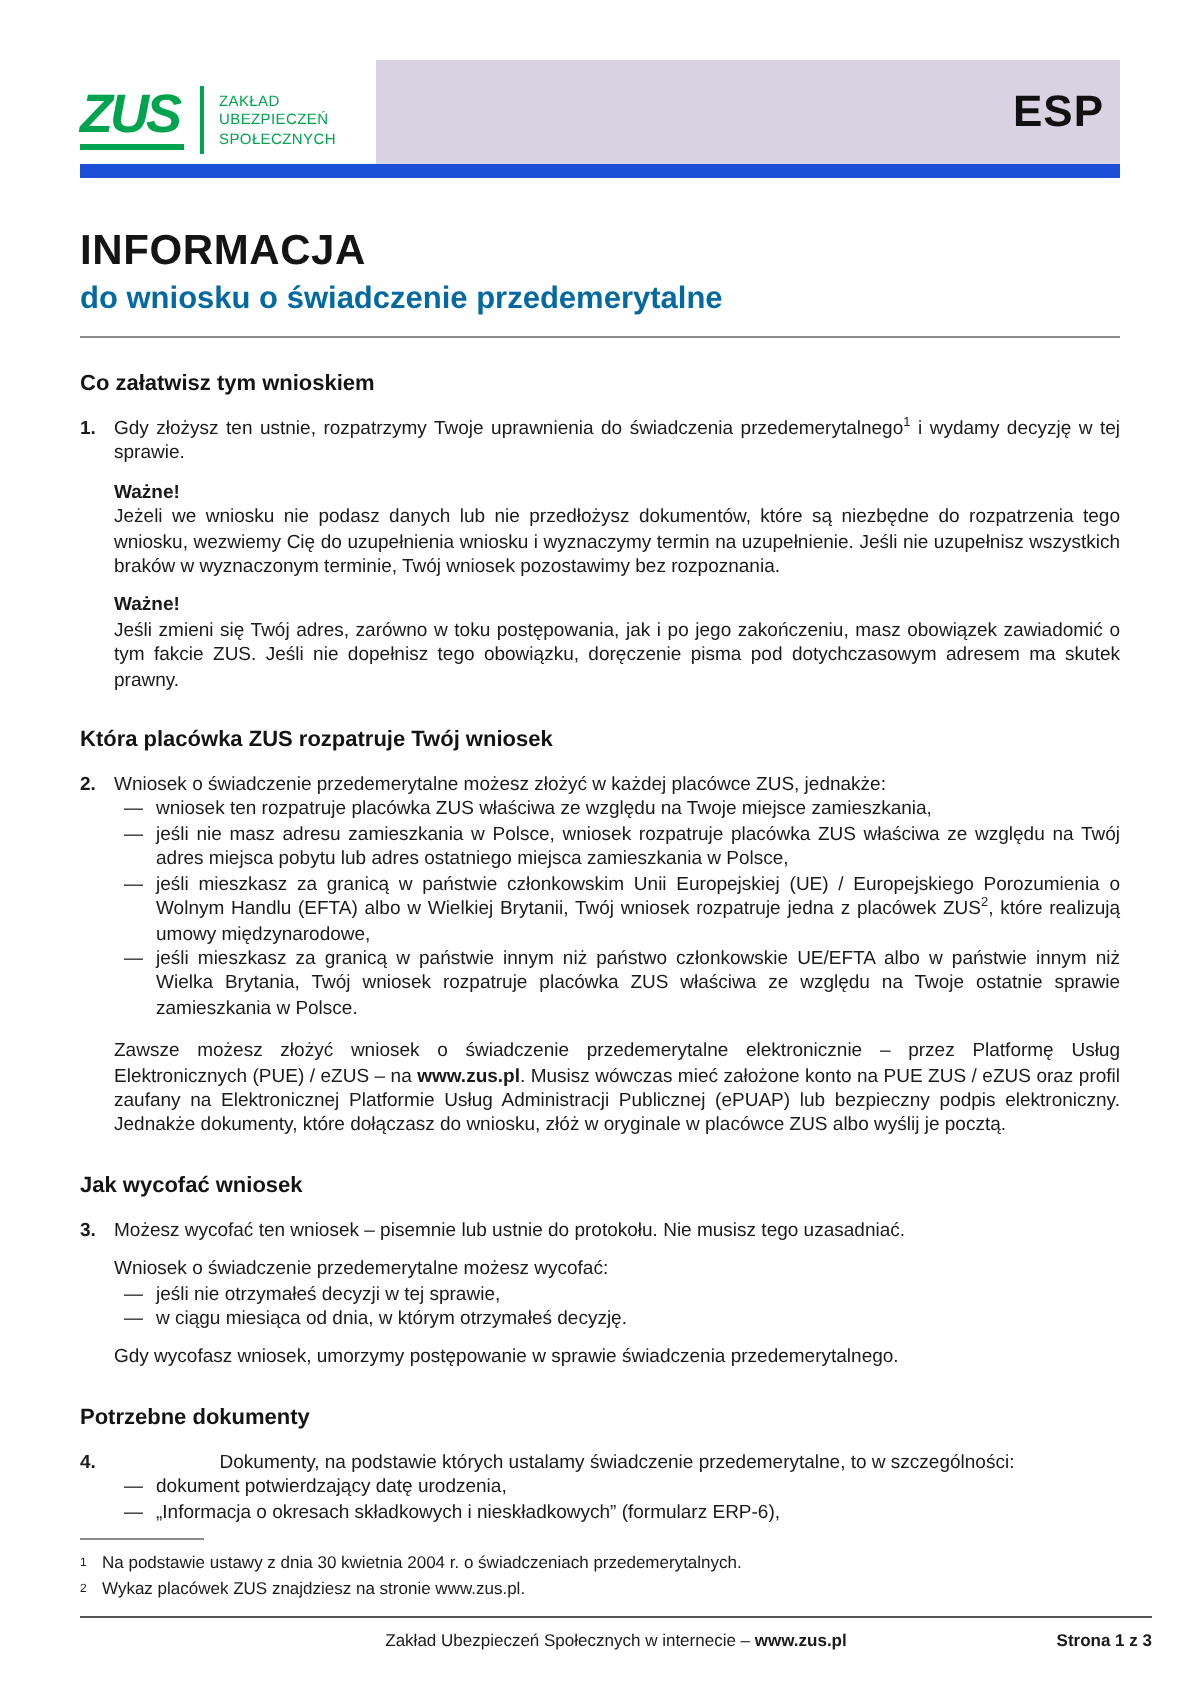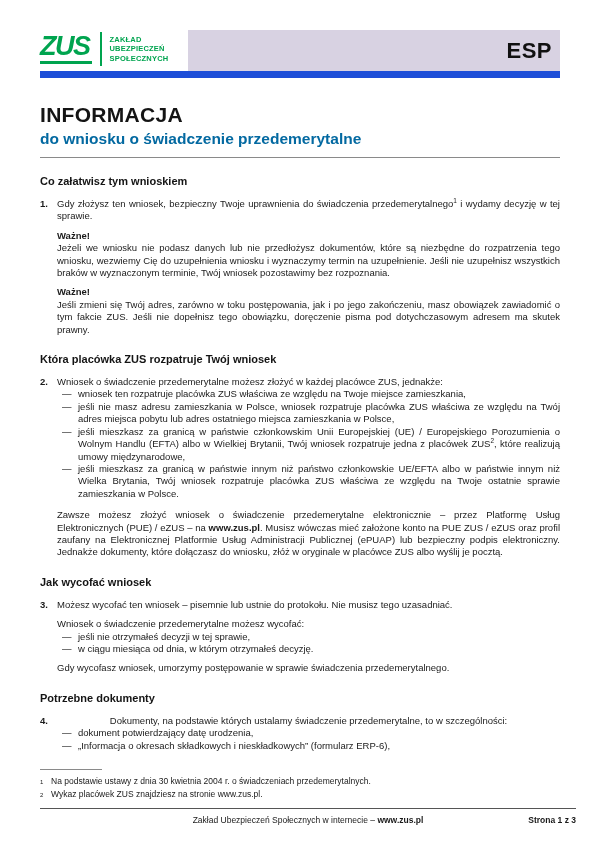--- a/index.html
+++ b/index.html
@@ -13,23 +13,23 @@
 
   
   .header { display:flex; align-items:flex-end; border-bottom:7px solid #1d4ed8; }
   .logo-block { width:148px; display:flex; align-items:center; gap:8px; padding-bottom:5px; }
   .zus-word {
     color:#00A44F; font-weight:bold; font-style:italic; font-size:27px;
     line-height:0.95; letter-spacing:-1.5px; border-bottom:3px solid #00A44F;
     padding:0 2px 1px 0; display:inline-block;
   }
   .logo-divider { width:2px; height:34px; background:#00A44F; flex-shrink:0; }
-  .org-name { color:#00A44F; font-size:7.5px; font-weight:bold; line-height:9.5px; letter-spacing:0.2px; }
+  .org-name { color:#00A44F; font-size:7.5px; font-weight:normal; line-height:9.5px; letter-spacing:0.2px; }
   .band {
-    flex:1; height:41px; background:#D8D2E2;
+    flex:1; height:52px; background:#D8D2E2;
     display:flex; align-items:center; justify-content:flex-end; padding-right:8px;
   }
   .form-code { font-size:22px; font-weight:bold; color:#111; letter-spacing:0.5px; }
 
   
   .title-block { margin-top:25px; }
   .title-main { font-size:21px; font-weight:bold; letter-spacing:0.3px; color:#141414; }
   .title-sub  { font-size:15.5px; font-weight:bold; margin-top:3px; color:#0369a1; }
   .title-rule { border:none; border-top:1.5px solid #8a8a8a; margin-top:9px; }
 
@@ -78,21 +78,21 @@
   <div class="title-block">
     <div class="title-main">INFORMACJA</div>
     <div class="title-sub">do wniosku o świadczenie przedemerytalne</div>
     <hr class="title-rule">
   </div>
 
   <div class="section-heading">Co załatwisz tym wnioskiem</div>
   <div class="item">
     <span class="item-num">1.</span>
     <div class="item-body">
-      <div><span>Gdy złożysz ten wniosek, bezpieczny Twoje uprawnienia do świadczenia przedemerytalnego</span><sup class="ref">1</sup><span> i wydamy decyzję w tej sprawie.</span></div>
+      <div><span>Gdy złożysz ten ustnie, rozpatrzymy Twoje uprawnienia do świadczenia przedemerytalnego</span><sup class="ref">1</sup><span> i wydamy decyzję w tej sprawie.</span></div>
       <div class="para">
         <div class="wazne-label">Ważne!</div>
         <div>Jeżeli we wniosku nie podasz danych lub nie przedłożysz dokumentów, które są niezbędne do rozpatrzenia tego wniosku, wezwiemy Cię do uzupełnienia wniosku i wyznaczymy termin na uzupełnienie. Jeśli nie uzupełnisz wszystkich braków w wyznaczonym terminie, Twój wniosek pozostawimy bez rozpoznania.</div>
       </div>
       <div class="para">
         <div class="wazne-label">Ważne!</div>
         <div>Jeśli zmieni się Twój adres, zarówno w toku postępowania, jak i po jego zakończeniu, masz obowiązek zawiadomić o tym fakcie ZUS. Jeśli nie dopełnisz tego obowiązku, doręczenie pisma pod dotychczasowym adresem ma skutek prawny.</div>
       </div>
     </div>
   </div>

